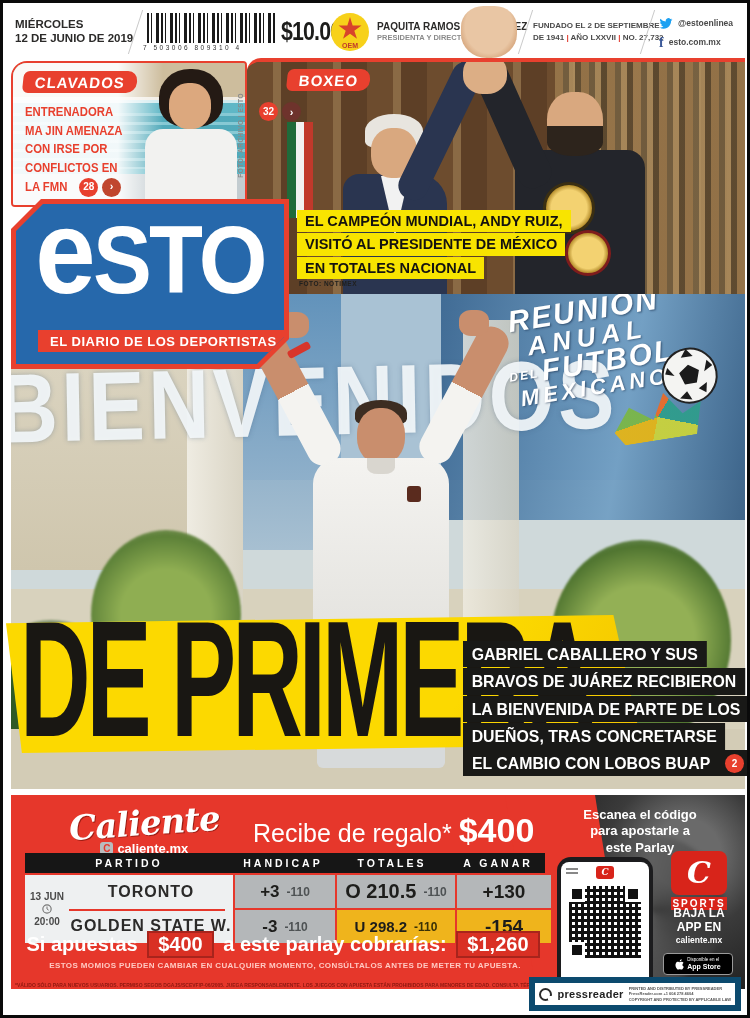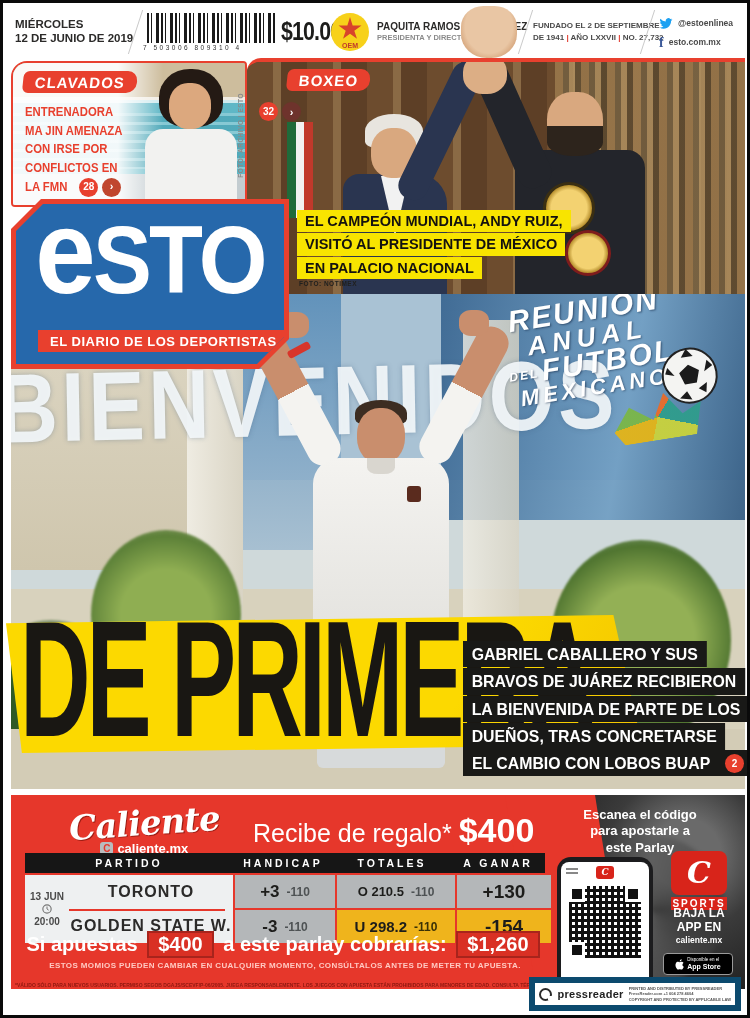--- a/index.html
+++ b/index.html
@@ -299,21 +299,21 @@
     <div class="belt1"></div>
     <div class="belt2"></div>
     <span class="tag box-tag">BOXEO</span>
     <div class="box-refs">
       <span class="pgref">32</span>
       <span class="arrow-circle" style="background:#6e332c">›</span>
     </div>
     <div class="box-caption">
       <span>EL CAMPEÓN MUNDIAL, ANDY RUIZ,</span>
       <span>VISITÓ AL PRESIDENTE DE MÉXICO</span>
-      <span>EN PALACIO NACIONAL</span>
+      <span>EN TOTALES NACIONAL</span>
     </div>
     <div class="box-credit">FOTO: NOTIMEX</div>
   </div>
   <div class="vcred boxeo-side-credit abs">FOTO: ARCHIVO | ESTO</div>
 
   <div class="mainphoto">
     <div class="mp-banner"></div>
     <div class="mp-beige"></div>
     <div class="mp-blue1"></div>
     <div class="mp-blue2"></div>
@@ -416,21 +416,21 @@
             <span class="pb-team">TORONTO</span>
             <span class="pb-team">GOLDEN STATE W.</span>
           </div>
           <div class="pb-rule"></div>
         </div>
         <div class="cell cell-gray">
             <span class="odds-main">+3</span>
             <span class="odds-sub">-110</span>
           </div>
         <div class="cell cell-gray">
-            <span class="odds-main" style="font-size:13px">O 210.5</span>
+            <span class="odds-main" style="font-size:20px">O 210.5</span>
             <span class="odds-sub">-110</span>
           </div>
         <div class="cell cell-gray">
             <span class="win-val">+130</span>
           </div>
         <div class="cell cell-gray">
             <span class="odds-main">-3</span>
             <span class="odds-sub">-110</span>
           </div>
         <div class="cell cell-yellow">

